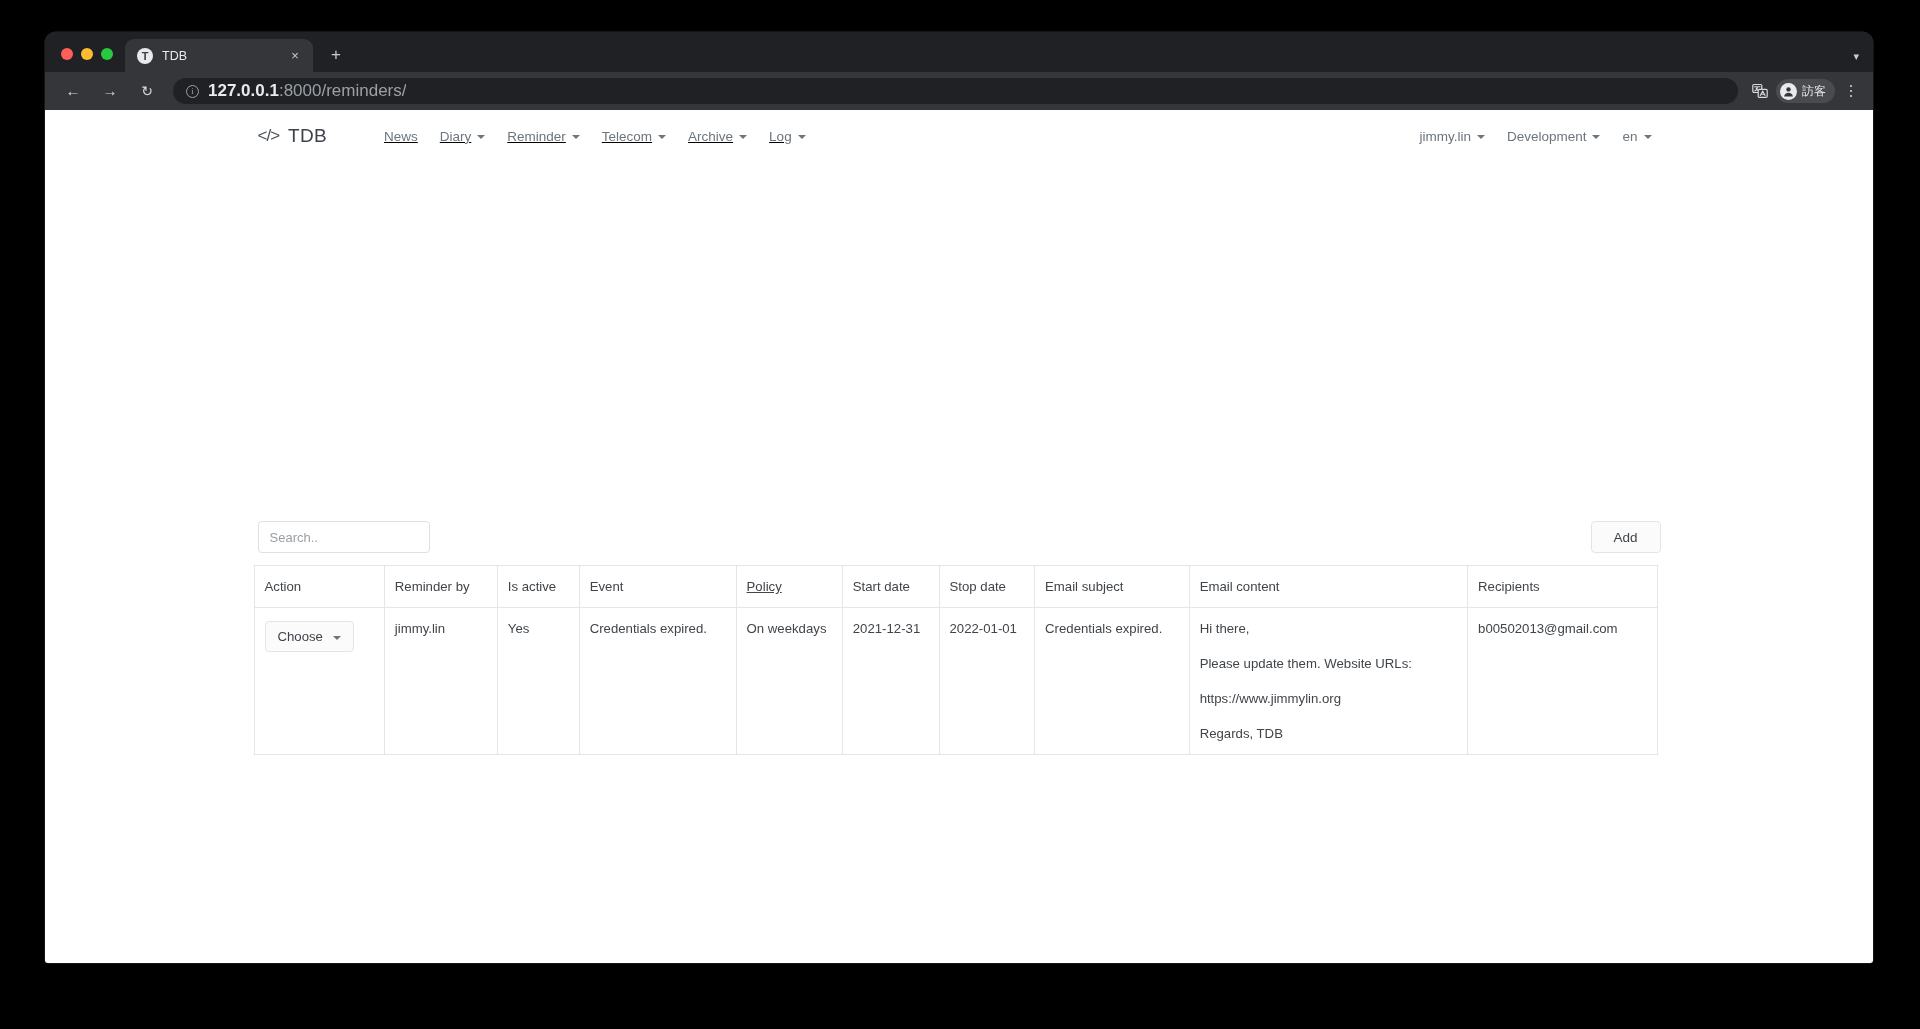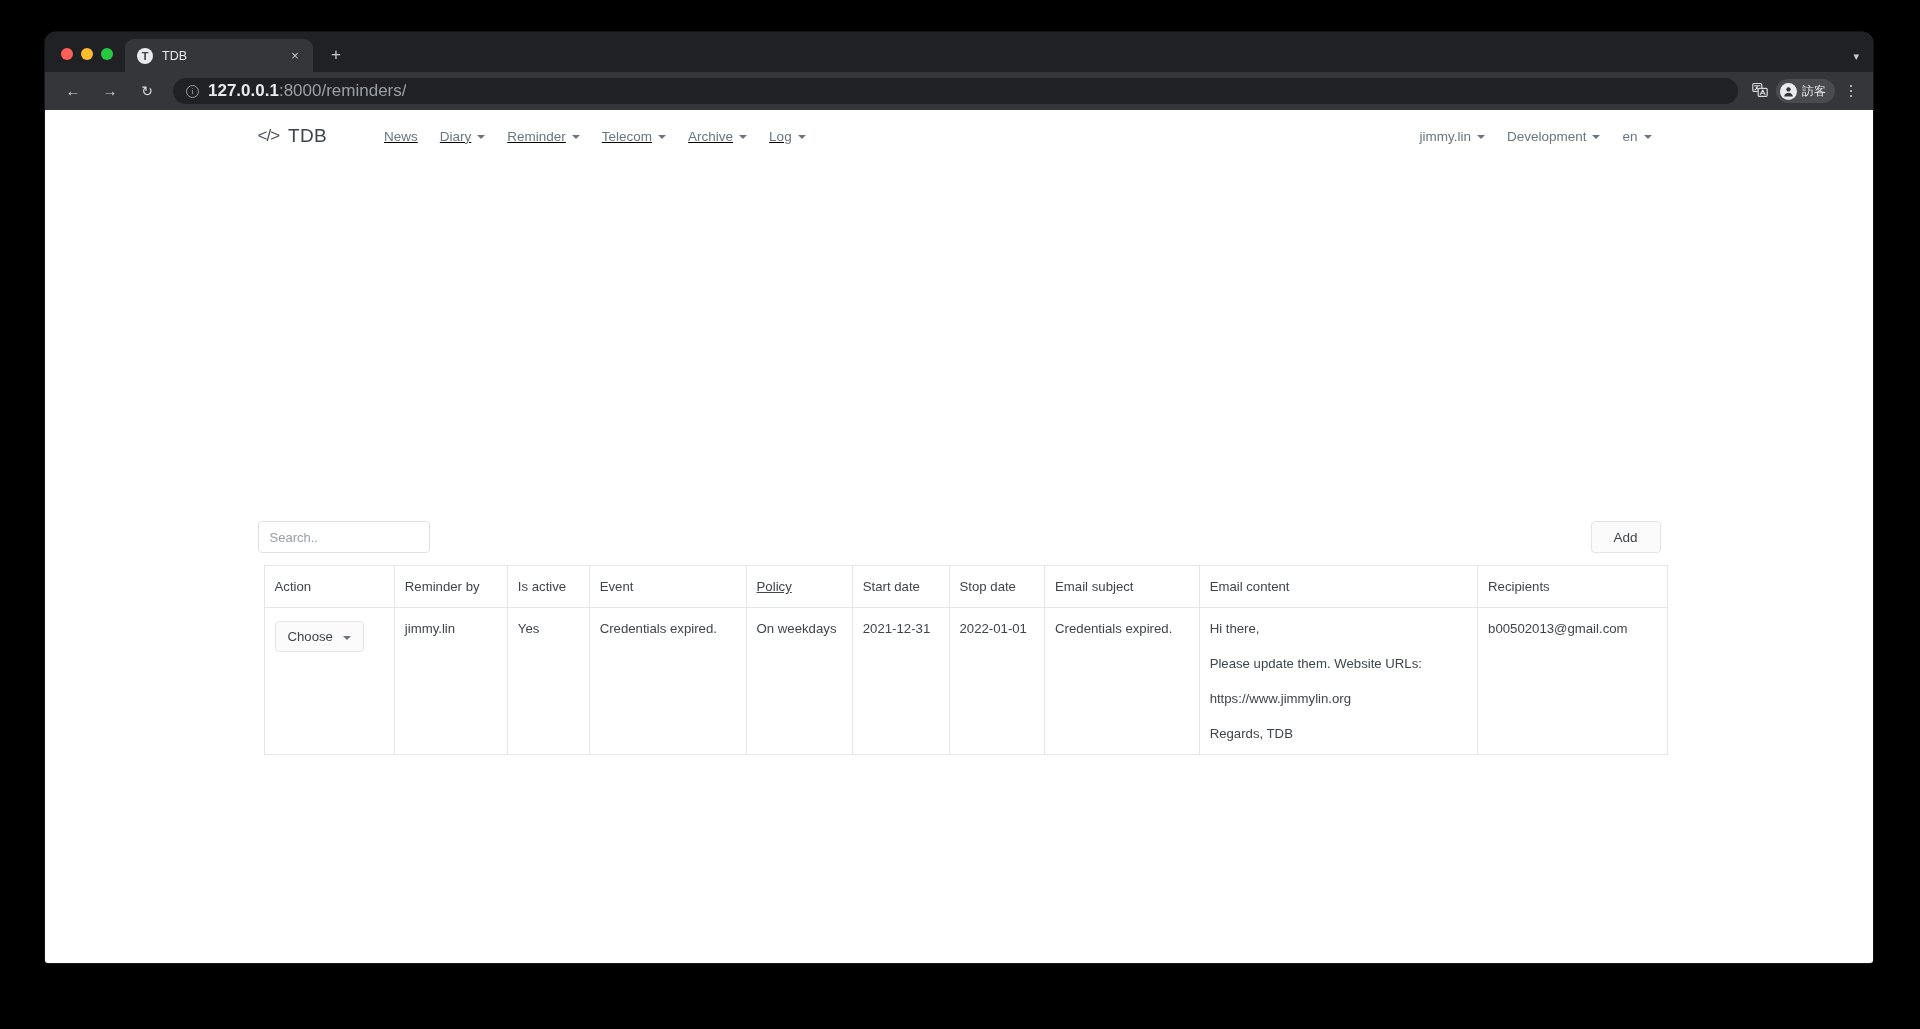--- a/index.html
+++ b/index.html
@@ -143,21 +143,21 @@
   .url {
     font-size: 17px;
     color: #9aa0a6;
     white-space: nowrap;
     overflow: hidden;
   }
   .url .host { color: #e8eaed; font-weight: 700; }
 
   .toolbar-right {
     display: flex;
-    align-items: flex-start;
+    align-items: center;
     gap: 4px;
     margin-left: 10px;
   }
   .translate-icon {
     width: 24px; height: 22px;
     display: flex; align-items: center; justify-content: center;
     border-radius: 4px;
   }
   .profile-chip {
     display: flex;
@@ -286,21 +286,21 @@
     border-radius: 4px;
     color: #3f4448;
     font-size: 13.5px;
     font-family: "Liberation Sans", sans-serif;
     cursor: pointer;
   }
 
   table.data-table {
     position: absolute;
     top: 403px;
-    left: 12px;
+    left: 2px;
     width: 1404px;
     border-collapse: collapse;
     background: #fff;
   }
   table.data-table th,
   table.data-table td {
     border: 1px solid #e4e7ea;
     text-align: left;
     font-weight: normal;
     font-size: 13.2px;

